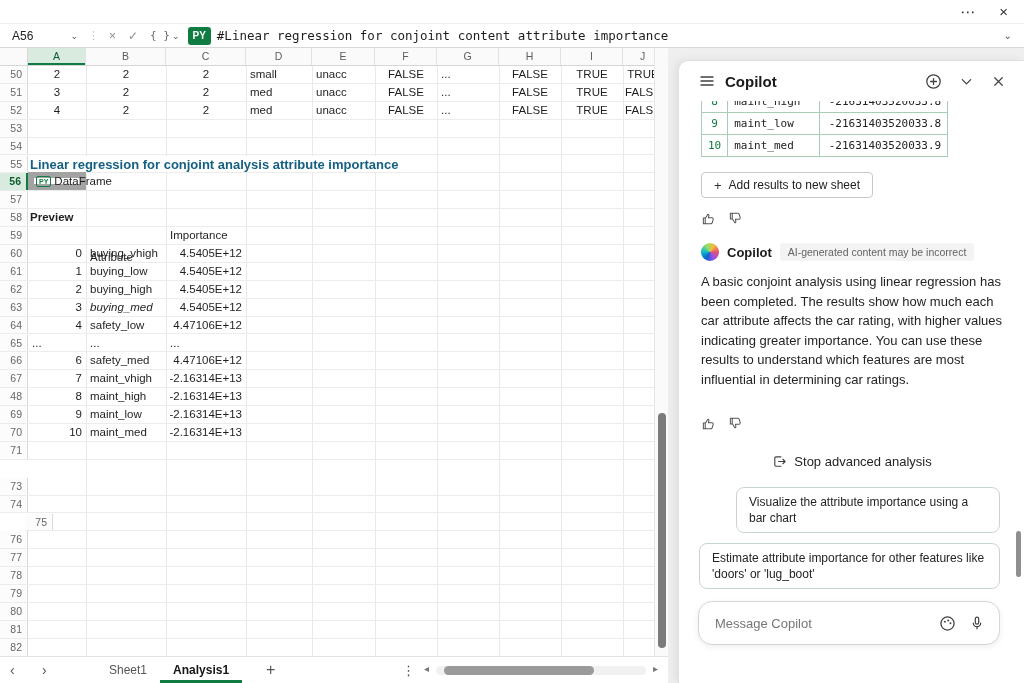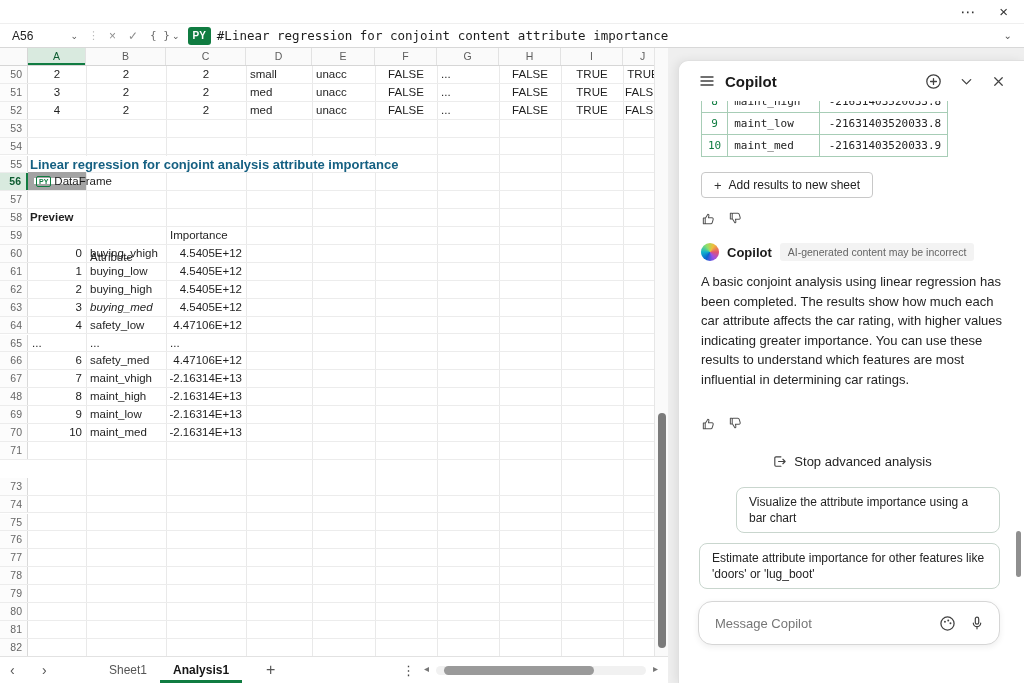--- a/index.html
+++ b/index.html
@@ -291,21 +291,21 @@
           </div>
           <div class="grow" style="top: 375.9px;">
             <div class="gut">71</div>
           </div>
           <div class="grow" style="top: 411.7px;">
             <div class="gut">73</div>
           </div>
           <div class="grow" style="top: 429.6px;">
             <div class="gut">74</div>
           </div>
-          <div class="grow" style="top: 447.5px;">
+          <div class="grow" style="top: 447.5px; margin-left: 25px;">
             <div class="gut">75</div>
           </div>
           <div class="grow" style="top: 465.4px;">
             <div class="gut">76</div>
           </div>
           <div class="grow" style="top: 483.3px;">
             <div class="gut">77</div>
           </div>
           <div class="grow" style="top: 501.2px;">
             <div class="gut">78</div>

